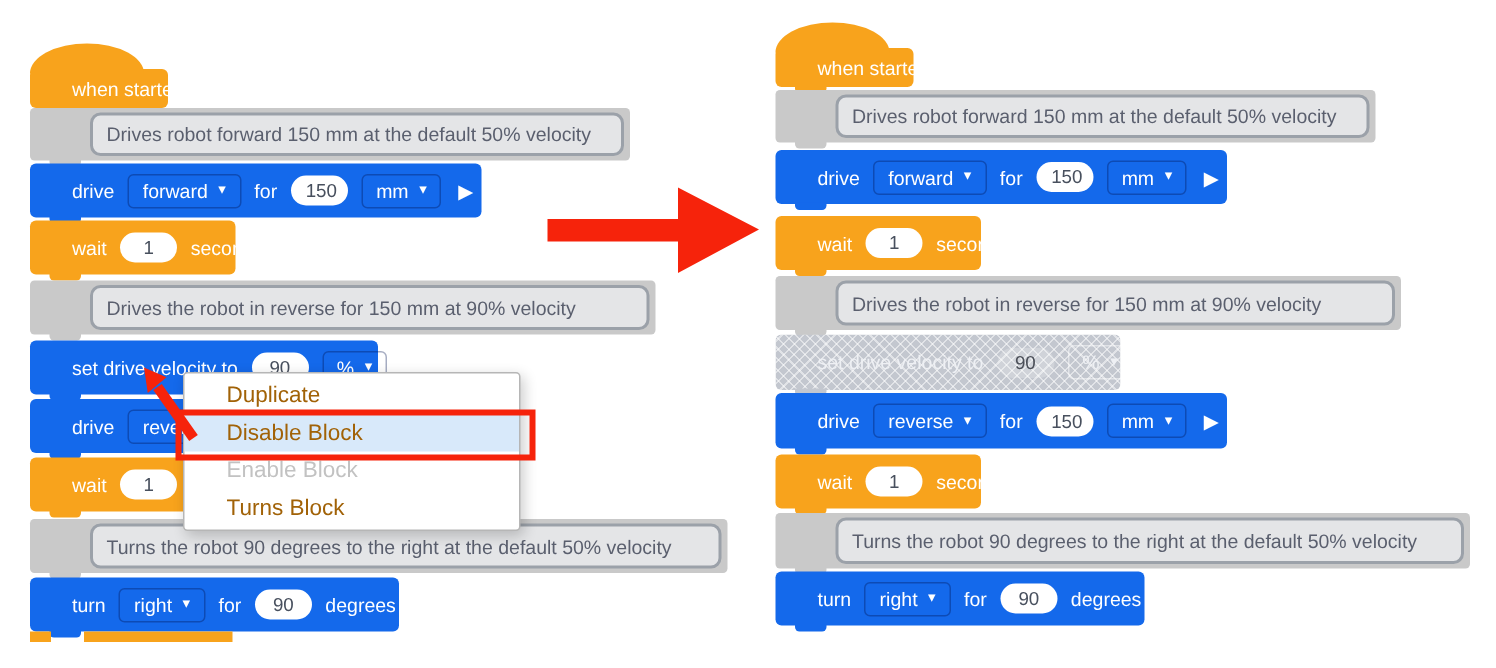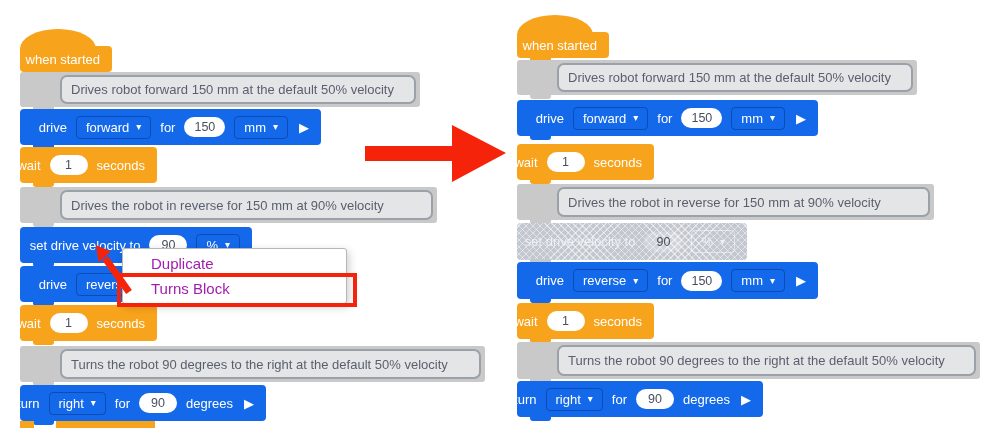--- a/index.html
+++ b/index.html
@@ -1,20 +1,20 @@
 <!DOCTYPE html>
 <html><head>
 <meta charset="utf-8">
 <style>
   html,body{margin:0;padding:0;background:#fff;font-family:"Liberation Sans",sans-serif;}
   .canvas{position:relative;width:997px;height:445px;background:#fff;overflow:hidden;}
 
   
   .block{position:absolute;height:36px;border-radius:4px;display:flex;align-items:center;
-         gap:9px;padding:0 12px;color:#fff;font-size:13px;box-sizing:border-box;white-space:nowrap;justify-content:flex-end;}
+         gap:9px;padding:0 28px;color:#fff;font-size:13px;box-sizing:border-box;white-space:nowrap;}
   .b-blue{--c:#1469EB;background:var(--c);}
   .b-orange{--c:#F8A31C;background:var(--c);}
   .b-disabled{--c:#C3C7CF;
       background-color:var(--c);
       background-image:repeating-linear-gradient(45deg,rgba(255,255,255,.5) 0 1px,transparent 1px 5px),
                        repeating-linear-gradient(-45deg,rgba(255,255,255,.5) 0 1px,transparent 1px 5px);
       color:#eef0f4;}
   .block::after,.comment::after{content:"";position:absolute;left:13px;bottom:-4px;width:21px;height:5px;
       border-radius:0 0 3px 3px;background:var(--c);}
   .hat::before{content:"";position:absolute;left:0;top:-17px;width:76px;height:20px;background:var(--c);
@@ -32,21 +32,21 @@
   .comment{--c:#C9C9C9;position:absolute;background:var(--c);border-radius:3px;}
   .comment-inner{position:absolute;left:40px;top:3px;bottom:3px;right:4px;background:#E4E5E7;
       border:2px solid #9BA1A9;border-radius:7px;display:flex;align-items:center;
       padding:0 9px;color:#5A5F6E;font-size:13px;white-space:nowrap;overflow:hidden;}
 
   .sliver{position:absolute;background:#F8A31C;height:7px;}
 
   
   .menu{position:absolute;left:122px;top:248px;width:223px;background:#fff;border:1px solid #B6B6B6;
       border-radius:3px;box-shadow:2px 3px 9px rgba(0,0,0,.2);z-index:10;padding:2px 0;}
-  .menu-item{height:25px;line-height:25px;padding-left:28px;font-size:15px;color:#a21caf;}
+  .menu-item{height:25px;line-height:25px;padding-left:28px;font-size:15px;color:#a16207;}
   .menu-item.highlight{background:#D8E9FA;}
   .menu-item.disabled{color:#C2C2C2;}
 
   
   .redbox{position:absolute;left:117px;top:273px;width:240px;height:34px;border:4px solid #F6230B;
       z-index:20;box-sizing:border-box;}
   .overlay{position:absolute;left:0;top:0;z-index:30;pointer-events:none;}
 </style>
 </head>
 <body>
@@ -209,20 +209,22 @@
       <span class="caret">▾</span>
     </span>
     <span>for</span>
     <span class="oval">90</span>
     <span>degrees</span>
     <span class="play">▶</span>
   </div>
 
   <div class="menu">
     <div class="menu-item">Duplicate</div>
+    <div class="menu-item highlight">Disable Block</div>
+    <div class="menu-item disabled">Enable Block</div>
     <div class="menu-item">Turns Block</div>
   </div>
 
   <div class="redbox"></div>
 
   <svg class="overlay" width="997" height="445" viewBox="0 0 997 445">
     <polygon points="365,146 452,146 452,125 506,153 452,182 452,161 365,161" fill="#F6230B"></polygon>
     <g>
       <line x1="129" y1="292" x2="105" y2="258" stroke="#F6230B" stroke-width="7"></line>
       <polygon points="96,245 111,251.5 98.5,262" fill="#F6230B"></polygon>

